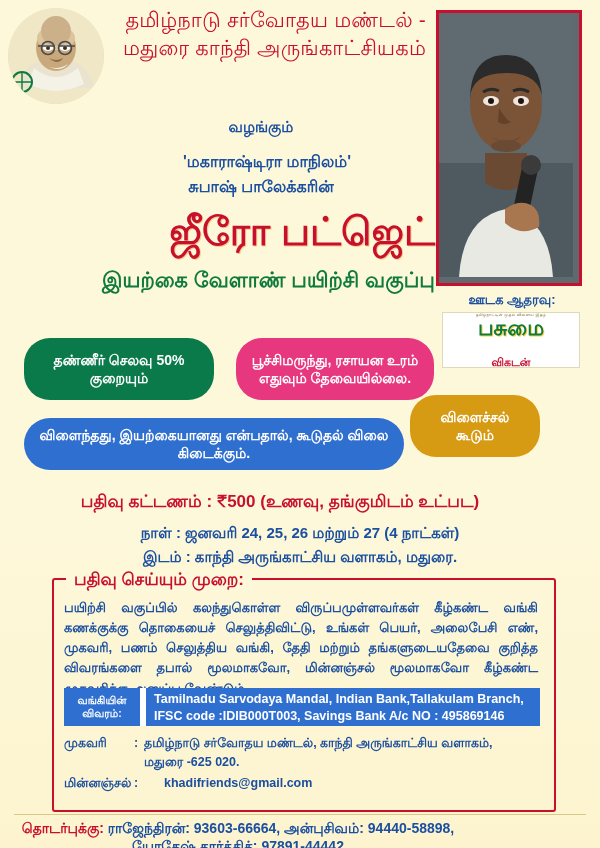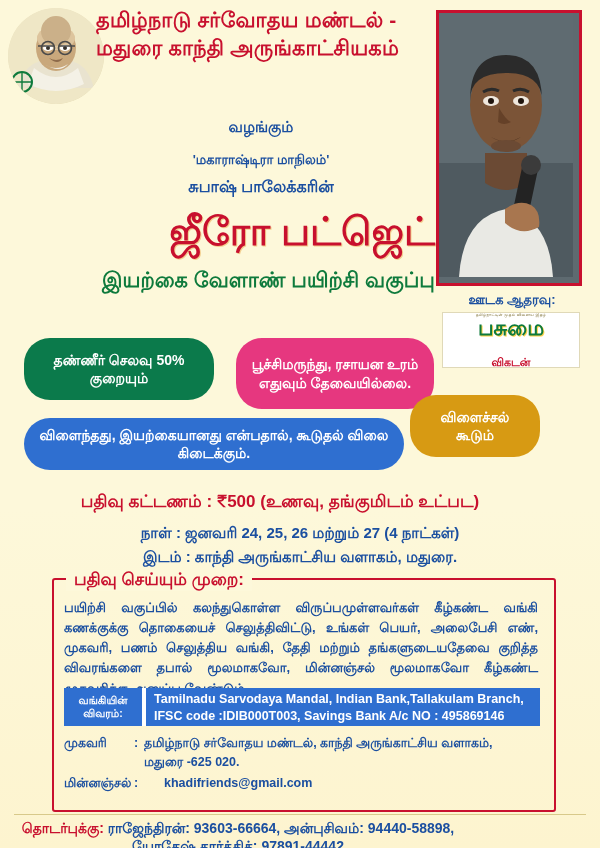--- a/index.html
+++ b/index.html
@@ -19,34 +19,34 @@
   
   .gandhi-badge{
     position:absolute;left:8px;top:8px;width:96px;height:96px;
     border-radius:50%;
     background:radial-gradient(circle at 45% 40%,#f6efd2 0%,#e8dfb8 70%,#d9cf9e 100%);
     overflow:hidden;
   }
   .gandhi-badge svg{display:block;}
   .header-title{
     position:absolute;left:96px;top:6px;width:330px;
-    text-align:left;
+    text-align:right;
     color:#c8102e;
-    font-weight:bold;
+    font-weight:normal;
     font-size:21px;
     line-height:1.32;
     letter-spacing:.2px;
   }
   .vazhangum{
     position:absolute;left:96px;top:118px;width:330px;
     text-align:center;color:#1b4fa0;font-weight:bold;font-size:15px;
   }
   .state-line{
-    position:absolute;left:86px;top:150px;width:350px;
-    text-align:center;color:#1b4fa0;font-weight:bold;font-size:13px;
+    position:absolute;left:92px;top:150px;width:350px;
+    text-align:center;color:#1b4fa0;font-weight:bold;font-size:16px;
     line-height:1.5;
   }
   .speaker-line{
     position:absolute;left:86px;top:178px;width:350px;
     text-align:center;color:#1b4fa0;font-weight:bold;font-size:16px;
   }
   .bigtitle{
     position:absolute;left:20px;top:212px;width:415px;
     text-align:right;color:#c8102e;font-weight:bold;font-size:39px;
     line-height:1.05;
@@ -81,21 +81,21 @@
   .media-logo .tiny{
     font-size:4px;color:#7a6b2e;letter-spacing:.3px;margin-top:1px;
   }
   
   .bubble{
     position:absolute;color:#fff;font-weight:bold;text-align:center;
     border-radius:26px;display:flex;align-items:center;justify-content:center;
     line-height:1.32;font-size:14px;padding:6px 10px;box-sizing:border-box;
   }
   .b-green{left:24px;top:338px;width:190px;height:62px;background:#0b7a4b;}
-  .b-pink{left:236px;top:338px;width:198px;height:71px;background:#e6377f;}
+  .b-pink{left:236px;top:338px;width:198px;height:62px;background:#e6377f;}
   .b-blue{left:24px;top:418px;width:380px;height:52px;background:#2f6fd0;}
   .b-gold{left:410px;top:395px;width:130px;height:62px;background:#d79a13;}
   
   .fee{
     position:absolute;left:0;top:492px;width:560px;text-align:center;
     color:#c8102e;font-weight:bold;font-size:17px;
   }
   .fee .rupee{color:#c8102e;}
   .dateline{
     position:absolute;left:0;top:524px;width:600px;text-align:center;
@@ -118,21 +118,21 @@
     position:absolute;left:64px;top:598px;width:474px;
     color:#1b4fa0;font-size:13px;line-height:1.55;text-align:justify;font-weight:bold;
   }
   .bank-strip{
     position:absolute;left:64px;top:688px;width:476px;height:38px;
     background:#2f6fd0;display:flex;align-items:stretch;
   }
   .bank-strip .lbl{
     width:82px;color:#fff;font-size:10.5px;font-weight:bold;
     display:flex;align-items:center;justify-content:center;text-align:center;
-    line-height:1.25;border-right:4px solid #ffffff;box-sizing:border-box;
+    line-height:1.25;border-right:6px solid #ffffff;box-sizing:border-box;
   }
   .bank-strip .val{
     flex:1;color:#fff;font-size:12.5px;font-weight:bold;padding:3px 8px;
     line-height:1.35;box-sizing:border-box;
   }
   .addr-row{
     position:absolute;left:64px;top:734px;width:476px;
     color:#1b4fa0;font-size:12.5px;font-weight:bold;line-height:1.5;
     display:flex;
   }

